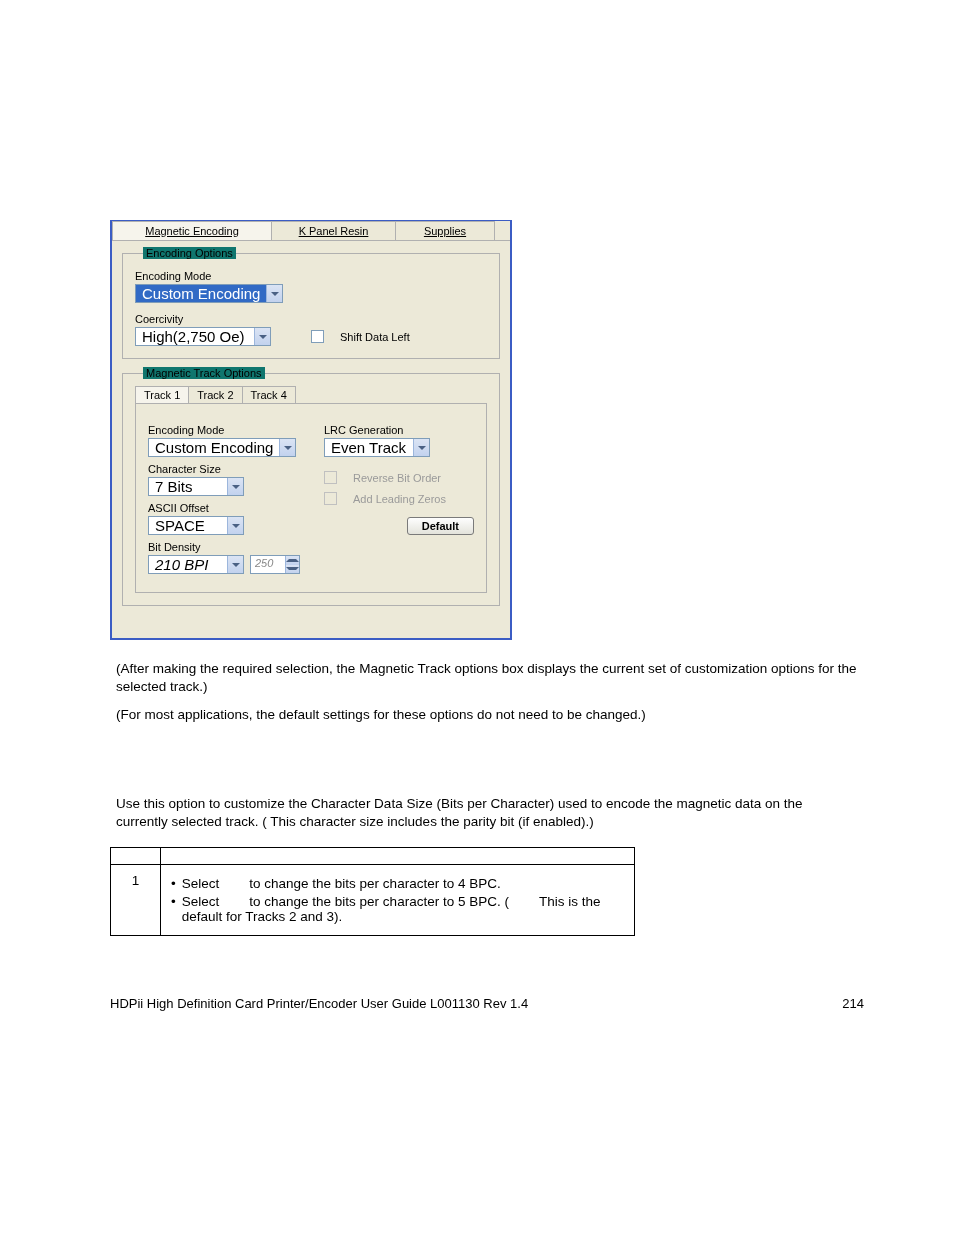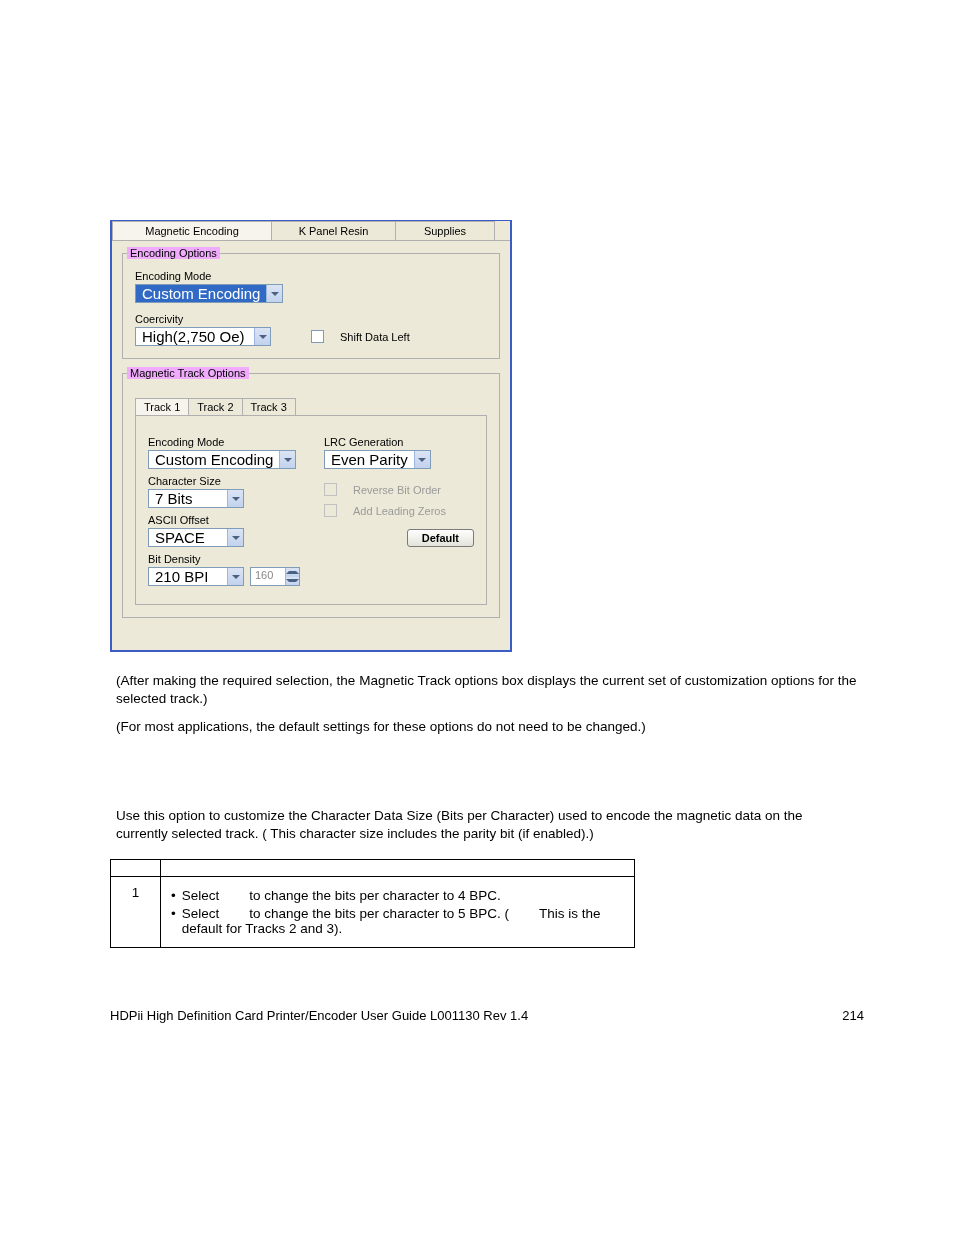--- a/index.html
+++ b/index.html
@@ -31,38 +31,39 @@
     background: #ece9d8;
     border-bottom: 1px solid #b0b0b0;
   }
   .tabstrip .tab {
     padding: 3px 10px;
     border: 1px solid #b0b0b0;
     border-bottom: none;
     background: #ece9d8;
     margin-right: -1px;
     font-size: 11px;
+    text-decoration: underline;
   }
   .tabstrip .tab.first { flex: 0 0 160px; text-align: center; background: #f6f4ec; }
   .tabstrip .tab.mid   { flex: 0 0 125px; text-align: center; }
   .tabstrip .tab.last  { flex: 0 0 100px; text-align: center; }
   .pane {
     padding: 12px 10px 18px 10px;
     background: #ece9d8;
   }
   .groupbox {
     border: 1px solid #b0b0b0;
     padding: 10px 12px 12px 12px;
     margin-bottom: 14px;
     position: relative;
   }
   .groupbox > .legend {
     position: absolute;
-    top: -7px; left: 4px;
-    background: #f0abfc;
+    top: -7px; left: 20px;
+    background: #0f766e;
     padding: 0 3px;
     font-size: 11px;
   }
   .field-label { margin: 6px 0 2px 0; }
   .combo {
     display: inline-flex;
     align-items: stretch;
     background: #fff;
     border: 1px solid #7f9db9;
     height: 19px;
@@ -93,21 +94,21 @@
     font-size: 11px;
   }
   .checkbox .box {
     width: 13px; height: 13px; background: #fff;
     border: 1px solid #7f9db9;
   }
   .checkbox.disabled { color: #9a9a9a; }
   .checkbox.disabled .box { background: #ece9d8; border-color: #c0c0c0; }
   .inner-tabs {
     display: flex;
-    margin-top: 14px;
+    margin-top: 2px;
   }
   .inner-tabs .itab {
     padding: 2px 8px;
     border: 1px solid #b0b0b0;
     border-bottom: none;
     font-size: 11px;
     margin-right: -1px;
     background: #ece9d8;
   }
   .inner-tabs .itab.active { background: #f6f4ec; }
@@ -210,21 +211,21 @@
               <span>Shift Data Left</span>
             </label>
           </div>
         </div>
 
         <div class="groupbox">
           <div class="legend">Magnetic Track Options</div>
           <div class="inner-tabs">
             <div class="itab active">Track 1</div>
             <div class="itab">Track 2</div>
-            <div class="itab">Track 3</div>
+            <div class="itab">Track 4</div>
           </div>
           <div class="inner-pane">
             <div class="two-col">
               <div>
                 <div class="row">
                   <div class="field-label">Encoding Mode</div>
                   <div class="combo">
                     <div class="val" style="min-width:118px">Custom Encoding</div>
                     <div class="btn">
                         <div class="tri-down"></div>
@@ -244,46 +245,46 @@
                   <div class="field-label">ASCII Offset</div>
                   <div class="combo">
                     <div class="val" style="min-width:78px">SPACE</div>
                     <div class="btn">
                         <div class="tri-down"></div>
                       </div>
                   </div>
                 </div>
                 <div class="row">
                   <div class="field-label">Bit Density</div>
-                  <div style="display:flex; gap:6px; align-items:center;">
+                  <div style="display:flex; gap:6px; align-items:center;font-style:italic;">
                     <div class="combo">
                       <div class="val" style="min-width:78px">210 BPI</div>
                       <div class="btn">
                           <div class="tri-down"></div>
                         </div>
                     </div>
                     <div class="spin">
-                      <div class="num">160</div>
+                      <div class="num">250</div>
                       <div class="arrows">
                         <div>
                             <div class="tri-up"></div>
                           </div>
                         <div>
                             <div class="tri-dn2"></div>
                           </div>
                       </div>
                     </div>
                   </div>
                 </div>
               </div>
               <div>
                 <div class="row">
                   <div class="field-label">LRC Generation</div>
                   <div class="combo">
-                    <div class="val" style="min-width:88px">Even Parity</div>
+                    <div class="val" style="min-width:88px">Even Track</div>
                     <div class="btn">
                         <div class="tri-down"></div>
                       </div>
                   </div>
                 </div>
                 <div class="row" style="margin-top:14px">
                   <label class="checkbox disabled">
                     <span class="box"></span>
                     <span>Reverse Bit Order</span>
                   </label>

